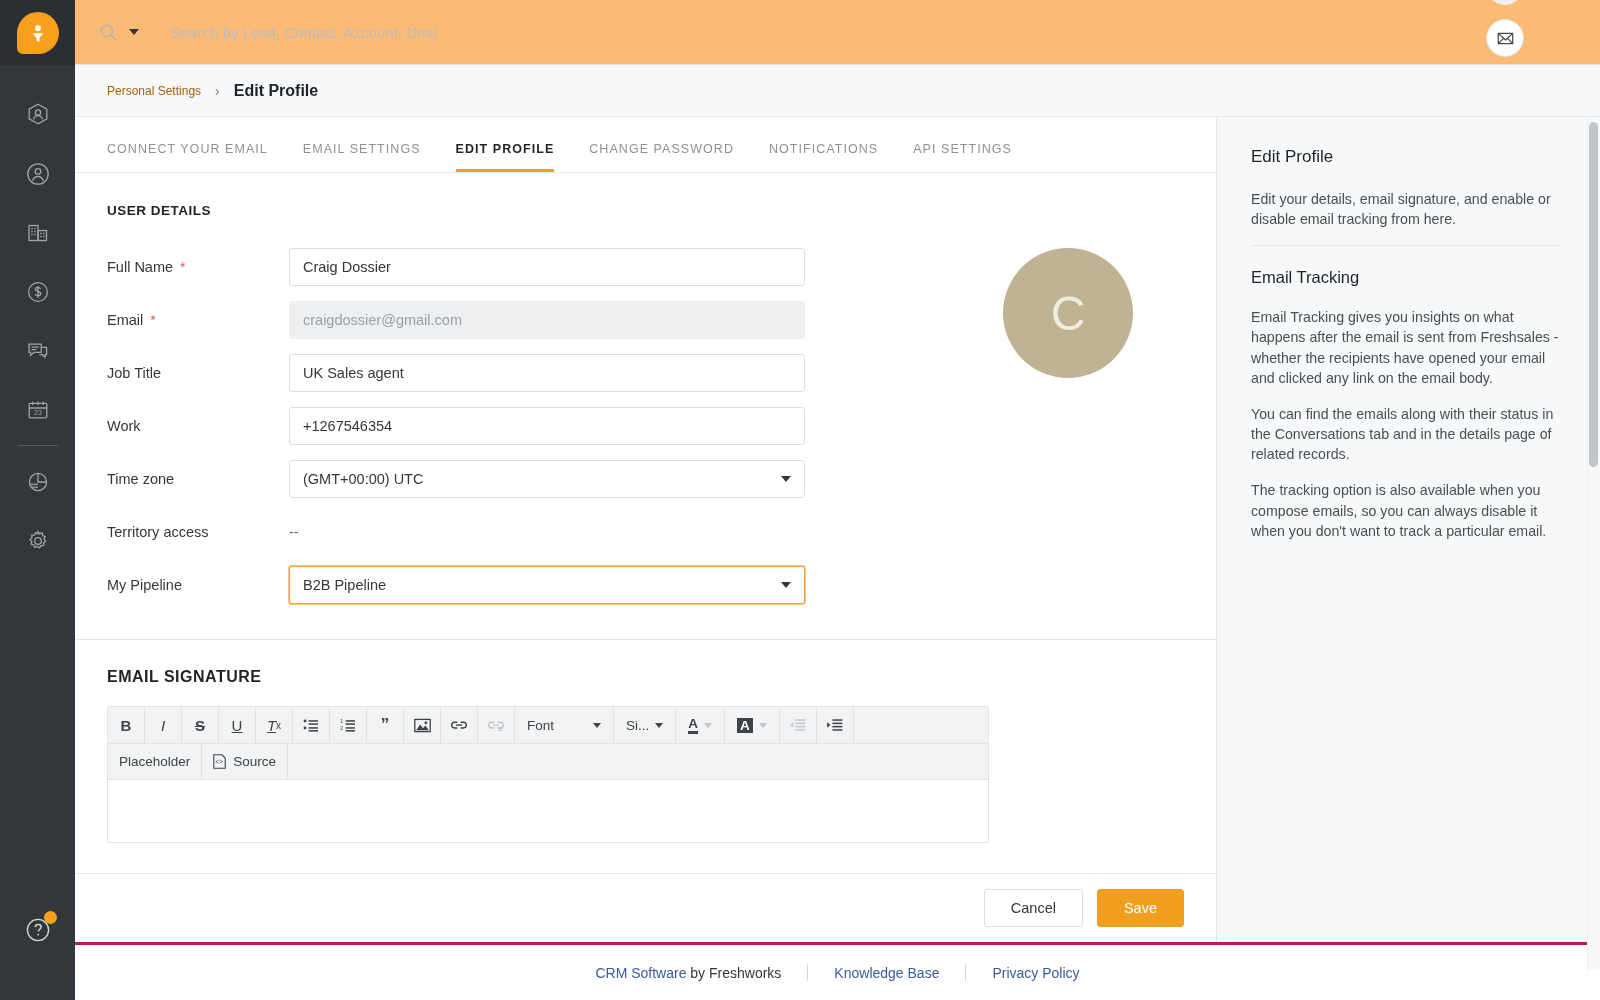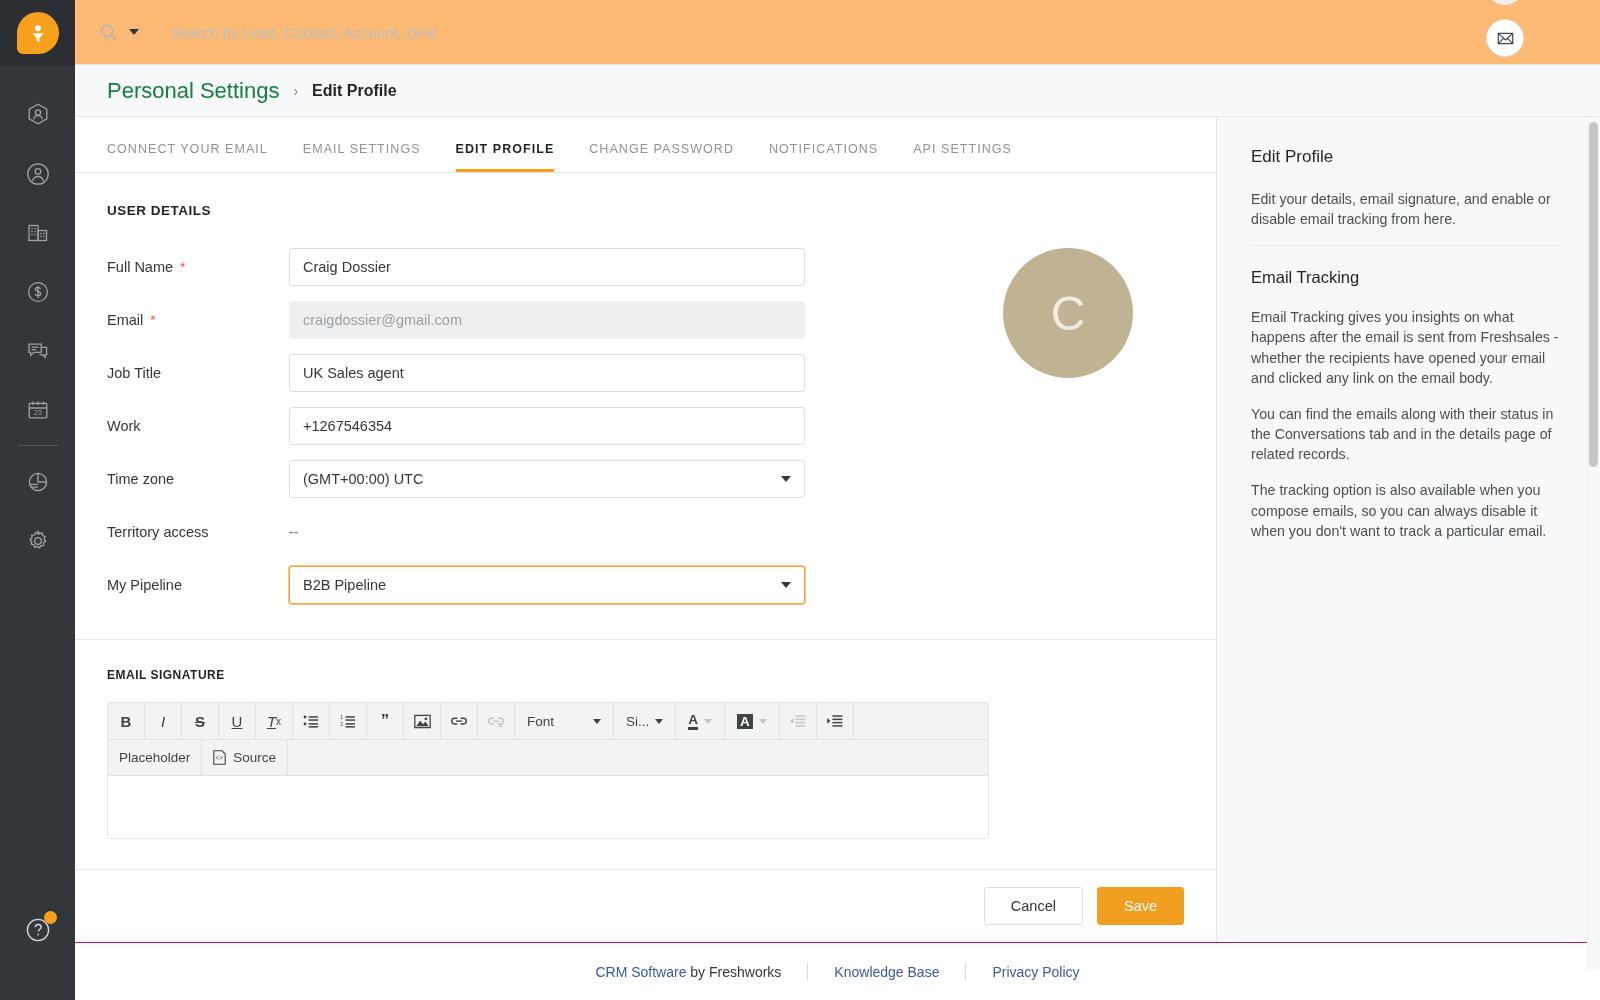--- a/index.html
+++ b/index.html
@@ -112,21 +112,21 @@
     font-size: 17px; cursor: pointer;
   }
 
   
   .breadcrumb {
     height: 52px; background: #f7f8f9;
     border-bottom: 1px solid #e4e6e8;
     display: flex; align-items: center; padding: 0 32px;
     gap: 14px; flex: 0 0 52px;
   }
-  .crumb-link { color: #15803d; font-size: 22px; cursor: pointer; }
+  .crumb-link { color: #a16207; font-size: 12px; cursor: pointer; }
   .crumb-sep { color: #7c8287; font-size: 14px; }
   .crumb-cur { color: #1f2326; font-size: 16px; font-weight: bold; }
 
   
   .body-split { flex: 1; display: flex; overflow: hidden; }
 
   .content-col {
     flex: 1; background: #ffffff; display: flex; flex-direction: column;
     border-right: 1px solid #e4e6e8;
     overflow: hidden;
@@ -179,21 +179,21 @@
     width: 130px; height: 130px; border-radius: 50%;
     background: #bfb393; color: #f1ece0;
     display: flex; align-items: center; justify-content: center;
     font-size: 48px; font-weight: 300;
   }
 
   .hr-full { height: 1px; background: #e4e6e8; margin-top: 28px; }
 
   
   .sig-wrap { padding: 28px 32px 0 32px; }
-  .sig-title { font-size: 12px; font-weight: bold; color:#1f2326; letter-spacing:.5px; margin-bottom: 20px; }
+  .sig-title { font-size: 16px; font-weight: bold; color:#1f2326; letter-spacing:.5px; margin-bottom: 20px; }
   .editor { width: 882px; border: 1px solid #e1e3e5; border-radius: 2px; }
   .tb-row {
     display: flex; align-items: stretch; background: #f2f3f4;
     border-bottom: 1px solid #e1e3e5; height: 37px;
   }
   .tb-row.second { height: 36px; border-bottom: 1px solid #e1e3e5; }
   .tb-btn {
     min-width: 37px; display: flex; align-items: center; justify-content: center;
     border-right: 1px solid #e1e3e5; color: #3f4346; font-size: 15px; cursor: pointer;
     padding: 0 4px;
@@ -228,21 +228,21 @@
     padding: 30px 38px 0 34px; overflow: hidden; position: relative;
   }
   .rp-h1 { font-size: 17px; color: #1f2326; margin-bottom: 22px; }
   .rp-p { font-size: 14.2px; color: #4a4f54; line-height: 1.42; margin-bottom: 16px; }
   .rp-hr { height: 1px; background: #e4e6e8; margin: 14px 0 22px 0; }
   .rp-h2 { font-size: 16.5px; color: #1f2326; margin-bottom: 20px; }
 
   
   .footer {
     height: 58px; flex: 0 0 58px; background: #ffffff;
-    border-top: 1px solid #be185d;
+    border-top: 3px solid #be185d;
     display: flex; align-items: center; justify-content: center; gap: 0; text-align: center;
   }
   .f-link { color: #3b5a9c; font-size: 14px; cursor: pointer; }
   .f-plain { color: #33373b; font-size: 14px; }
   .f-div { width: 1px; height: 17px; background: #d6d9db; margin: 0 26px; }
 
   
   .scrollbar {
     position: absolute; right: 2px; top: 122px; width: 9px; height: 345px;
     background: #c3c6c9; border-radius: 5px;

